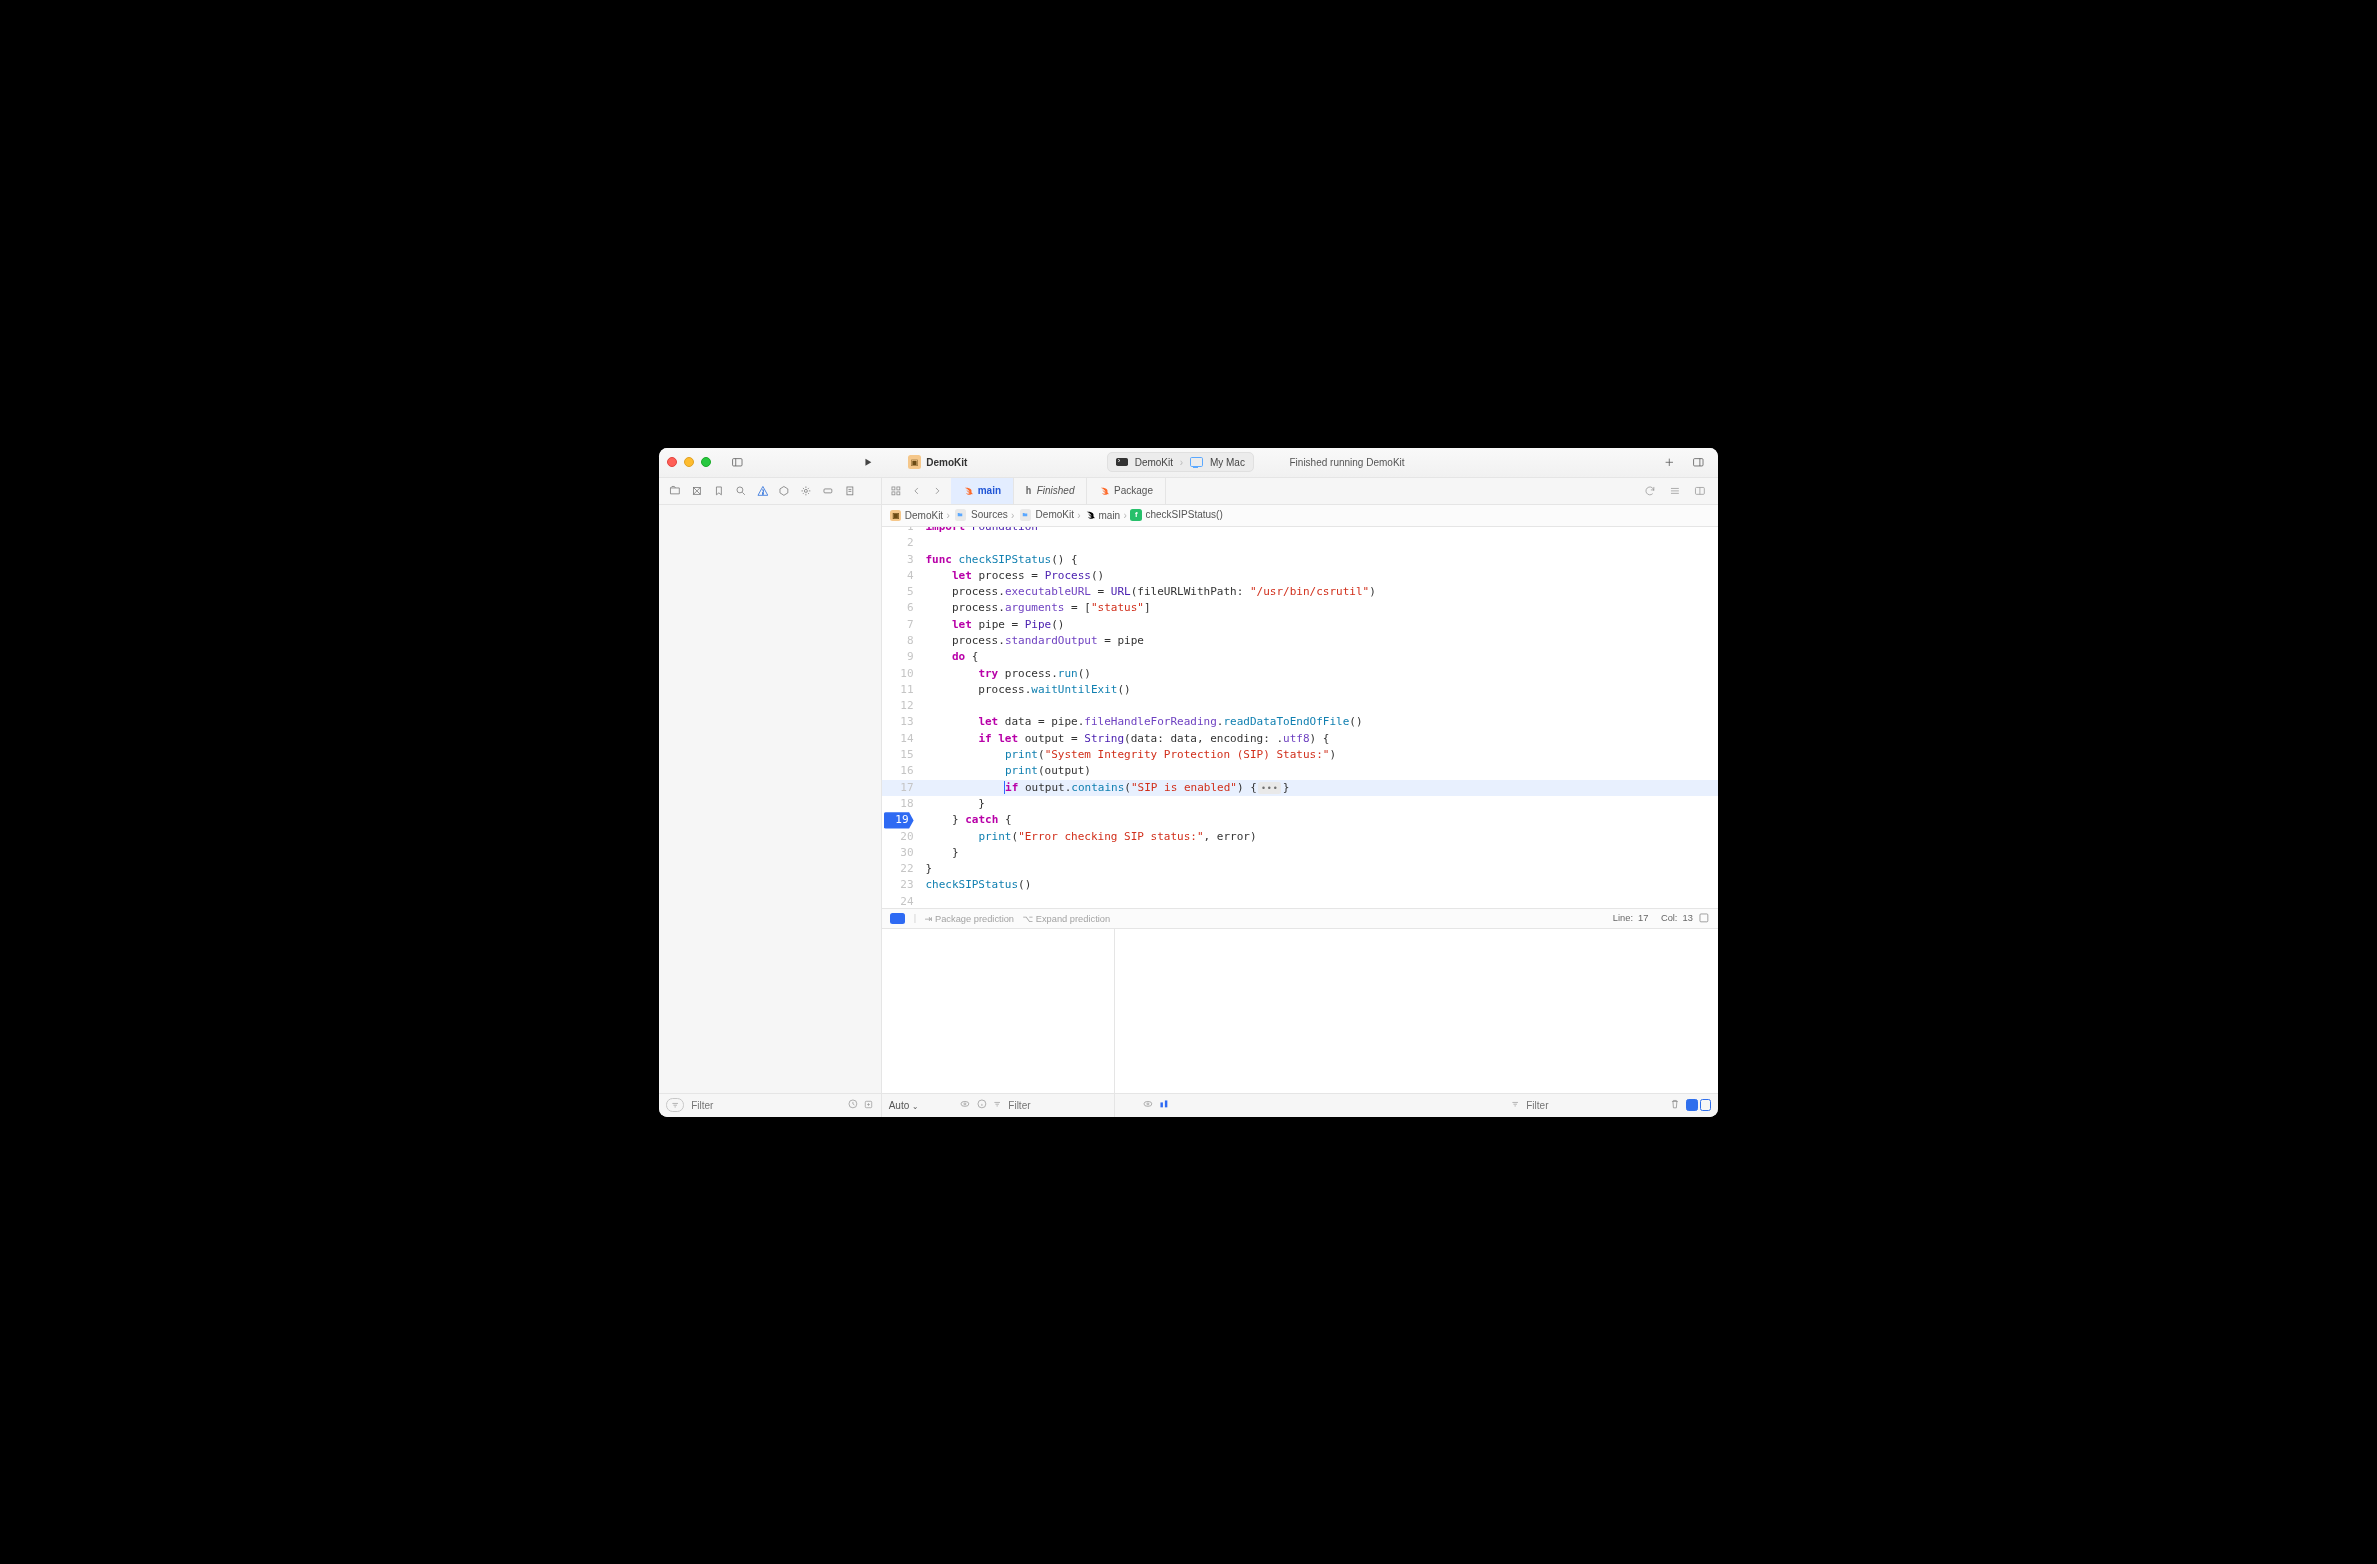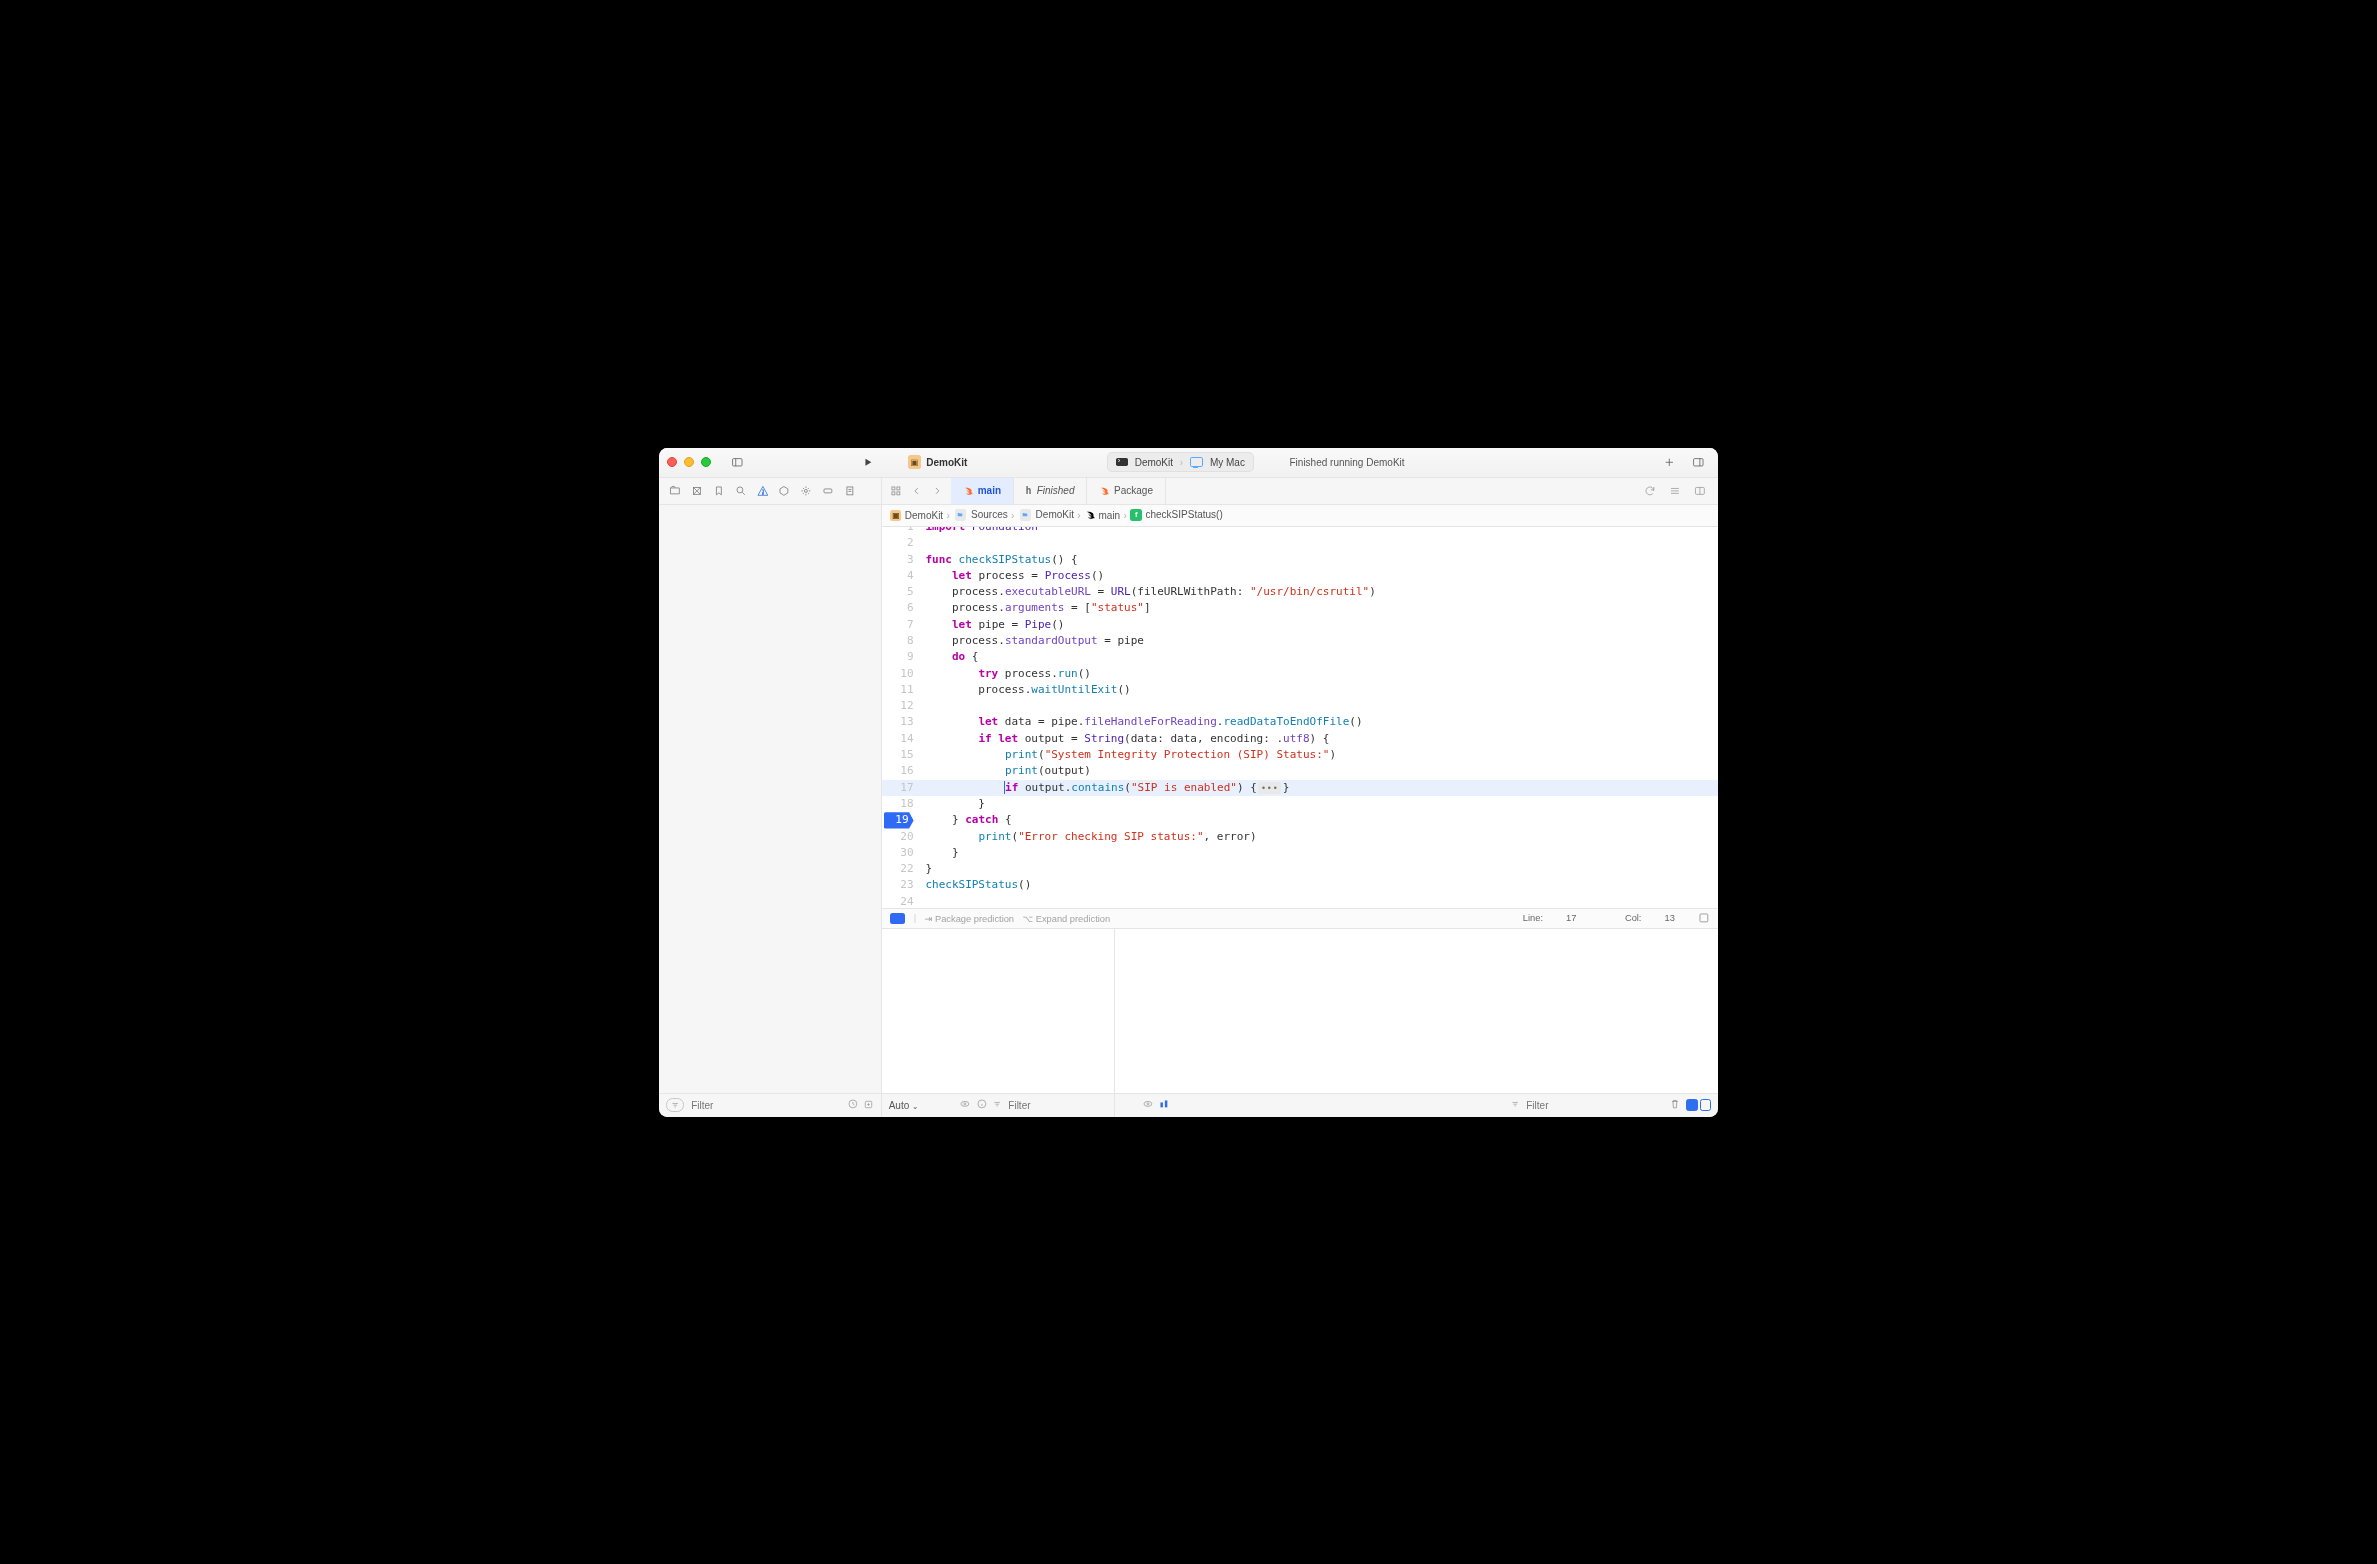--- a/index.html
+++ b/index.html
@@ -179,21 +179,21 @@
     vertical-align:middle;margin:0 1.7px;
   }
 
   
   .predbar{
     height:var(--statusbar-h);border-top:0.8px solid var(--light-border);
     display:flex;align-items:center;padding:0 8.4px;font-size:9.3px;color:#a3a3a3;
     background:#fbfbfb;gap:8.4px;
   }
   .predbar .blue-tag{width:15px;height:11px;background:#2e6af3;border-radius:2.5px;}
-  .predbar .right{margin-left:auto;display:flex;gap:23px;align-items:center;color:#666;}
+  .predbar .right{margin-left:auto;display:flex;gap:5px;align-items:center;color:#666;}
 
   
   .debug-area{
     height:165px;display:flex;border-top:0.8px solid var(--light-border);
     background:#fff;
   }
   .debug-vars{width:233px;border-right:0.8px solid var(--light-border);}
   .debug-console{
     flex:1;padding:6.7px 8.4px;
     font-family:"SF Mono",ui-monospace,Menlo,monospace;font-size:11px;font-weight:600;

